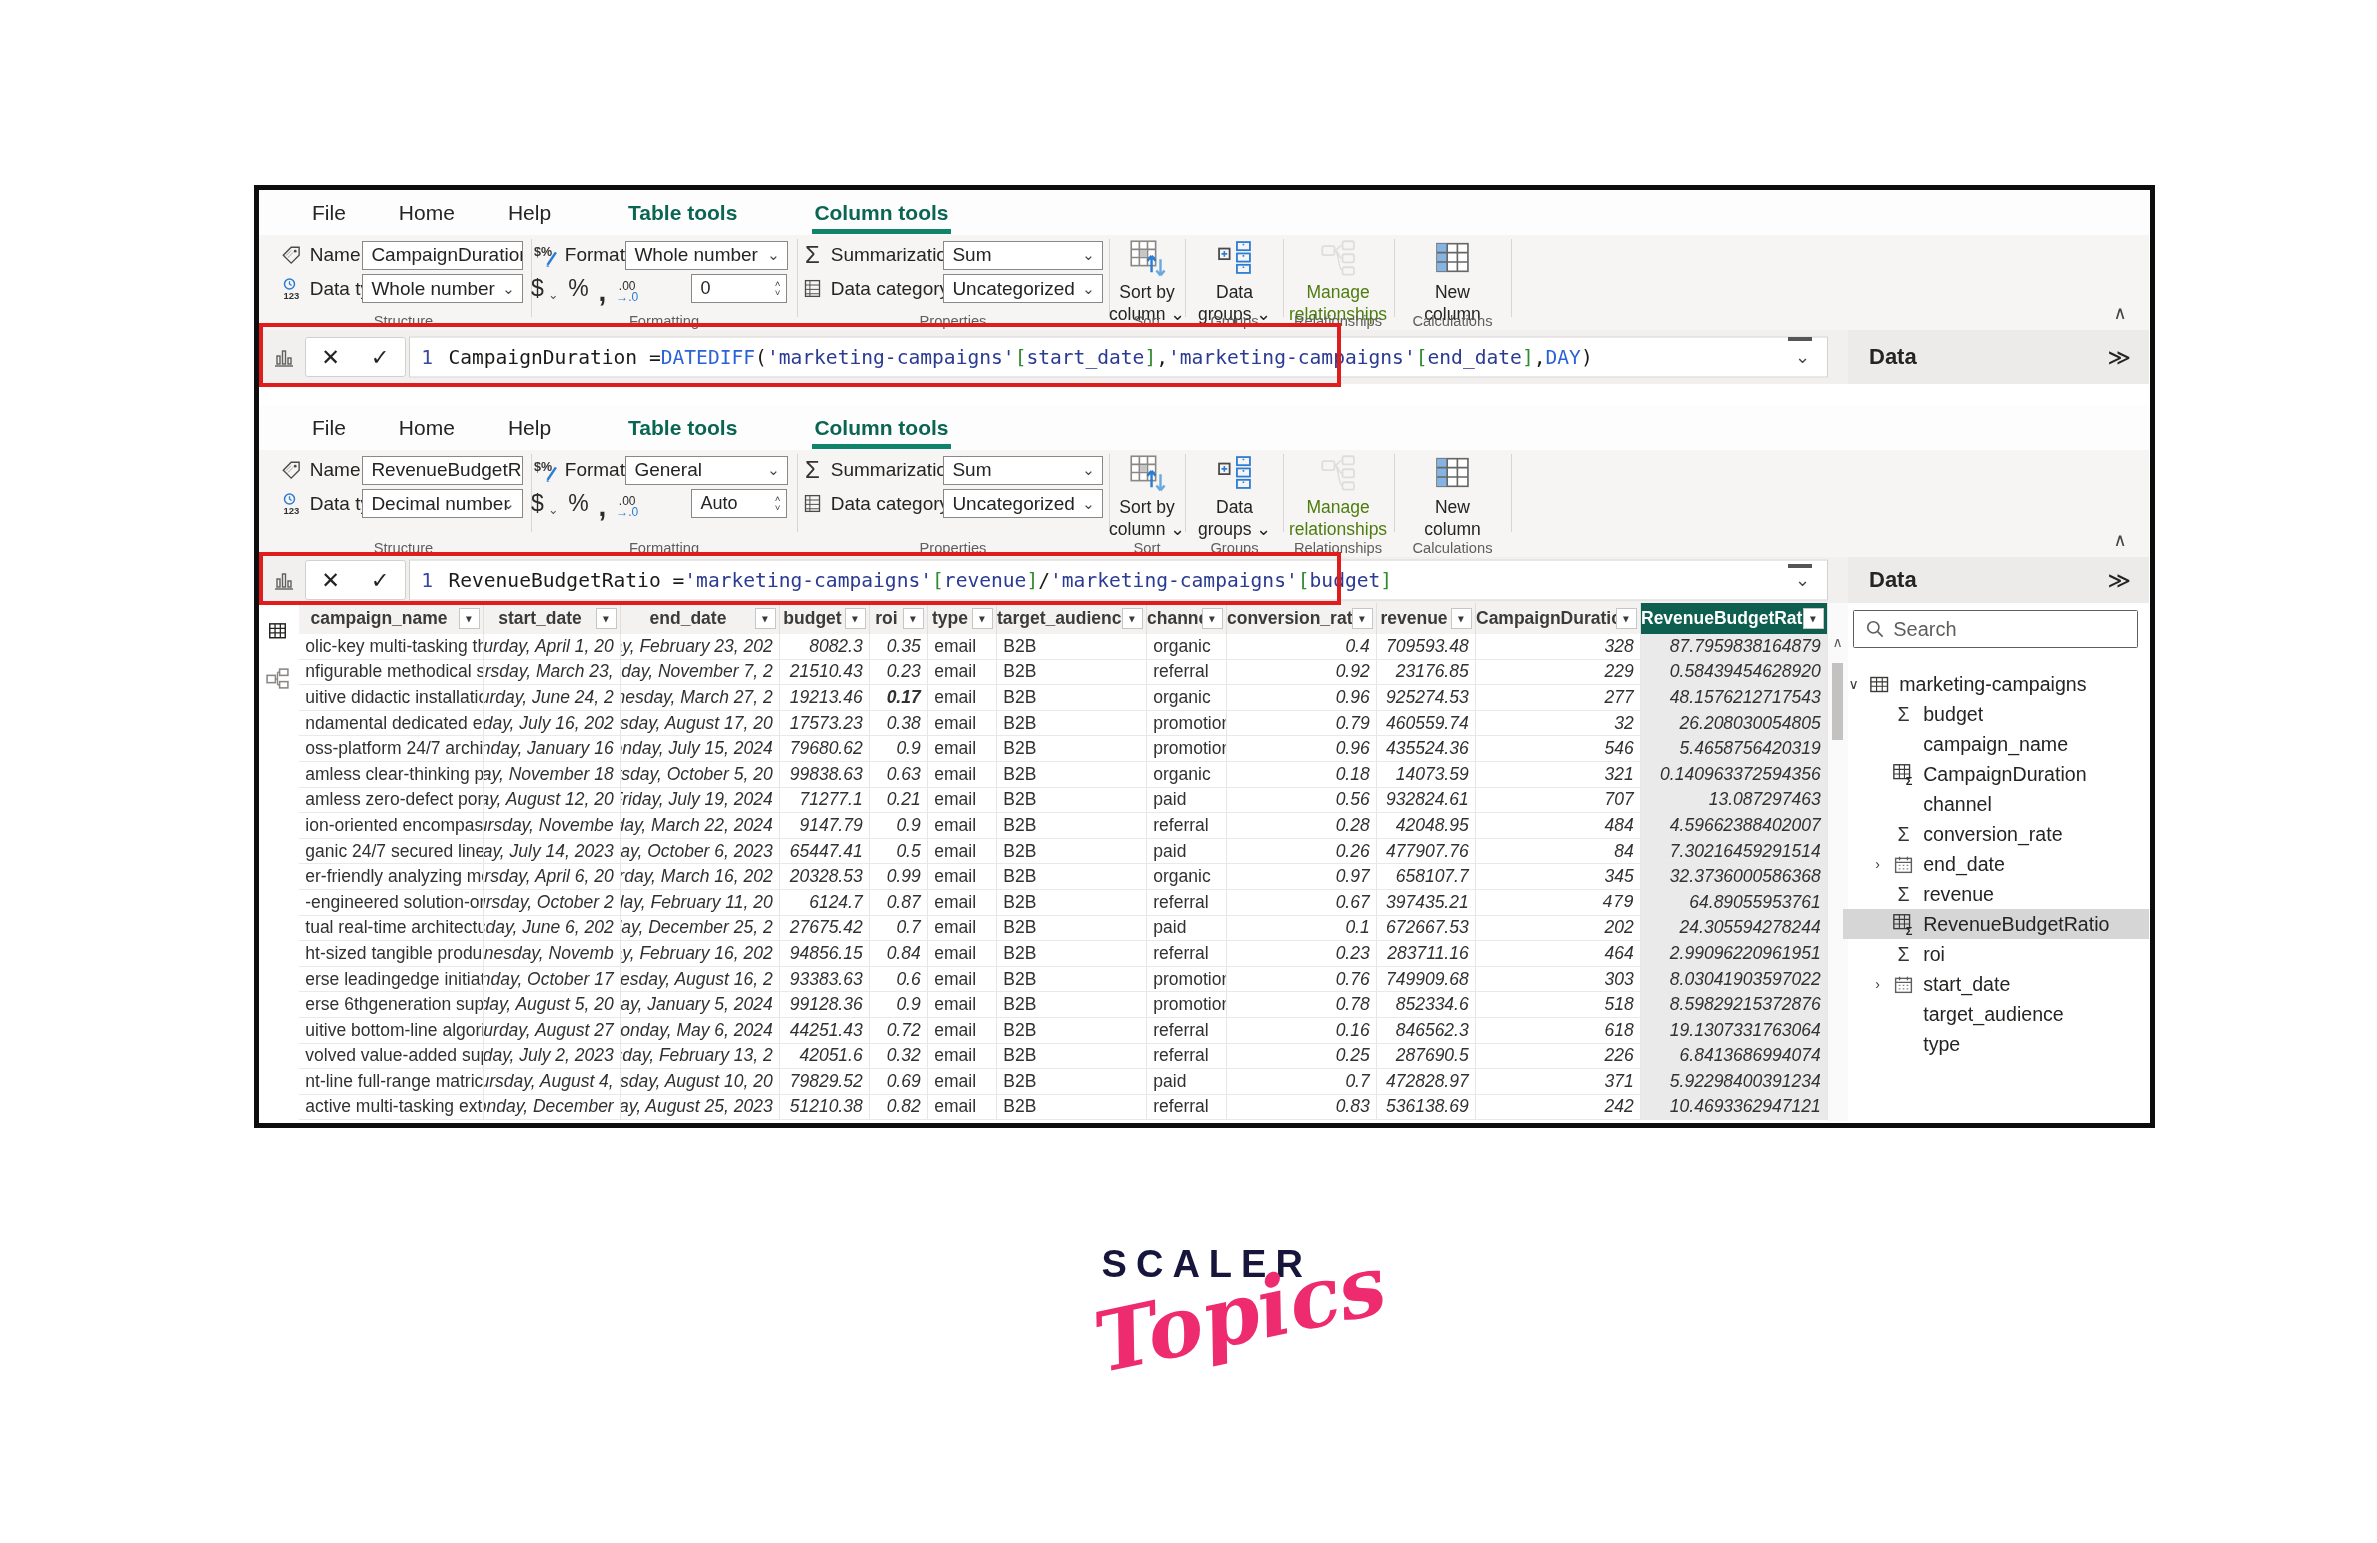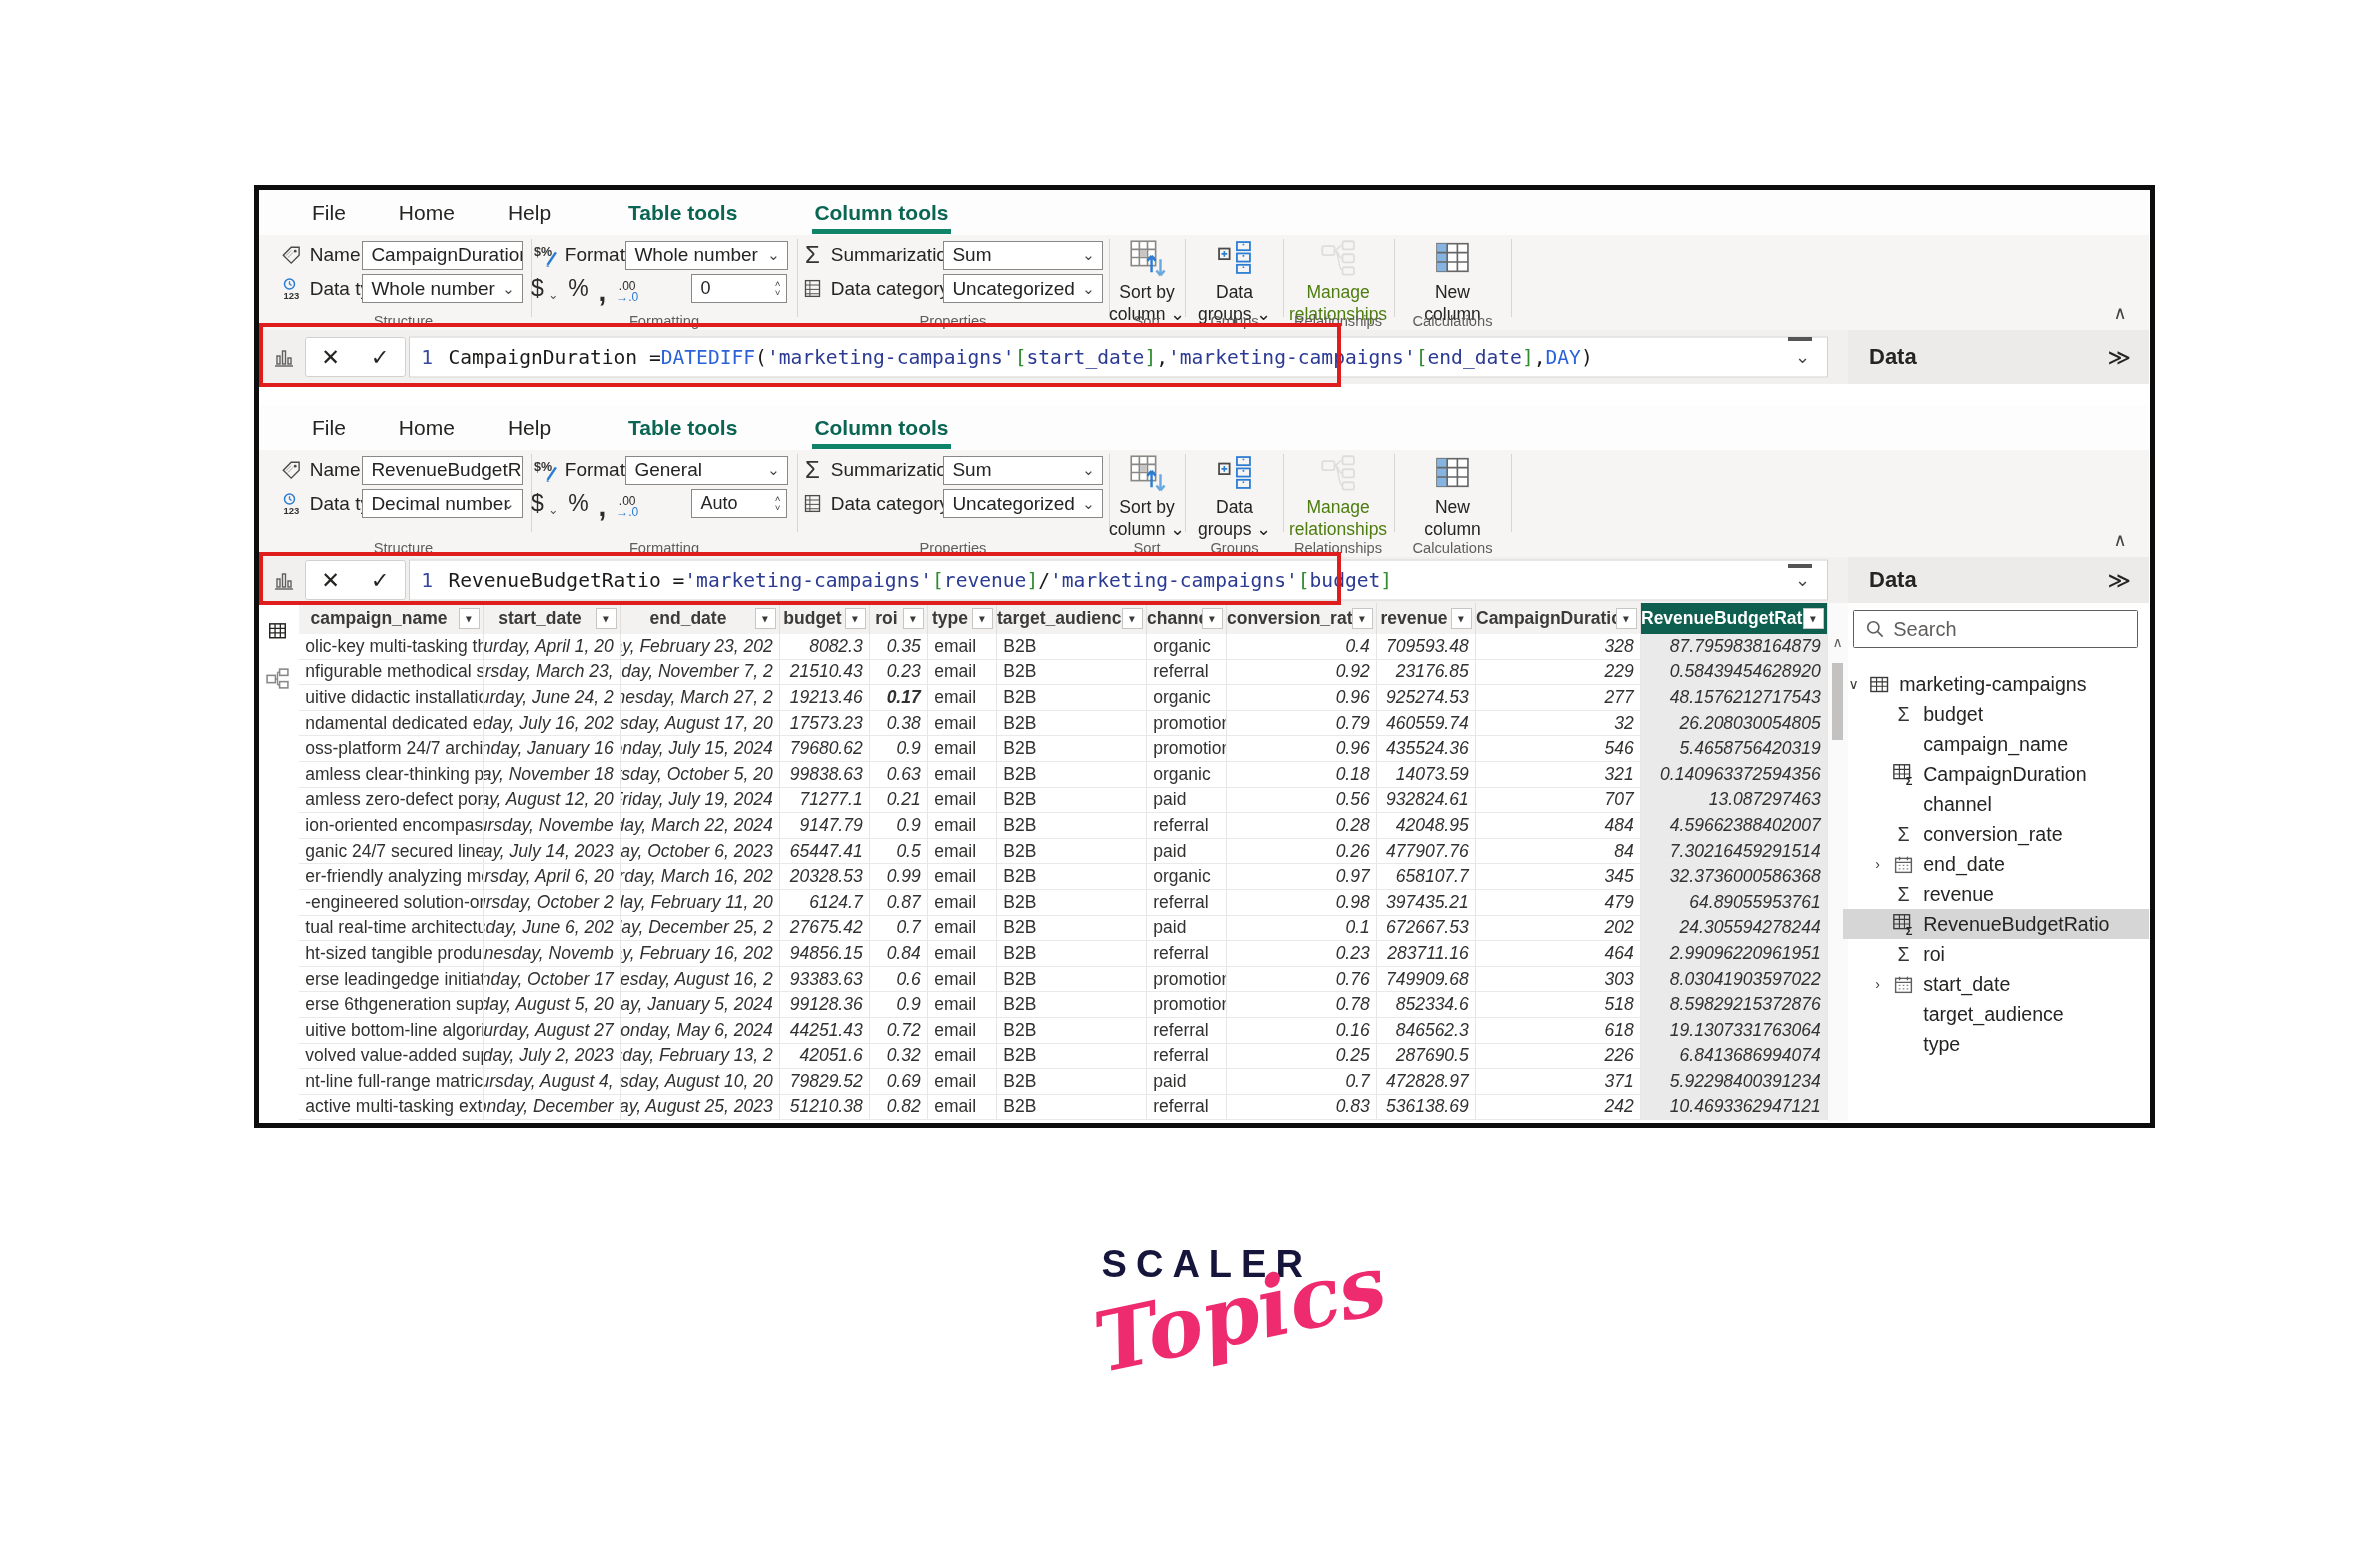--- a/index.html
+++ b/index.html
@@ -665,23 +665,23 @@
           </div>
           <div class="trow">
             <div class="tcell" style="width: 185px;">-engineered solution-orient</div>
             <div class="tcell num" style="width: 137px;">Thursday, October 2</div>
             <div class="tcell num" style="width: 159px;">Sunday, February 11, 20</div>
             <div class="tcell num" style="width: 90px;">6124.7</div>
             <div class="tcell num" style="width: 58px;">0.87</div>
             <div class="tcell" style="width: 69px;">email</div>
             <div class="tcell" style="width: 150px;">B2B</div>
             <div class="tcell" style="width: 80px;">referral</div>
-            <div class="tcell num" style="width: 150px;">0.98</div>
+            <div class="tcell num" style="width: 150px;">0.67</div>
             <div class="tcell num" style="width: 99px;">397435.21</div>
-            <div class="tcell num" style="width: 165px;">479</div>
+            <div class="tcell num" style="width: 165px; font-family: Liberation Mono, monospace;">479</div>
             <div class="tcell num selcol" style="width: 187px;">64.89055953761</div>
           </div>
           <div class="trow">
             <div class="tcell" style="width: 185px;">tual real-time architecture</div>
             <div class="tcell num" style="width: 137px;">Tuesday, June 6, 202</div>
             <div class="tcell num" style="width: 159px;">Monday, December 25, 2</div>
             <div class="tcell num" style="width: 90px;">27675.42</div>
             <div class="tcell num" style="width: 58px;">0.7</div>
             <div class="tcell" style="width: 69px;">email</div>
             <div class="tcell" style="width: 150px;">B2B</div>

